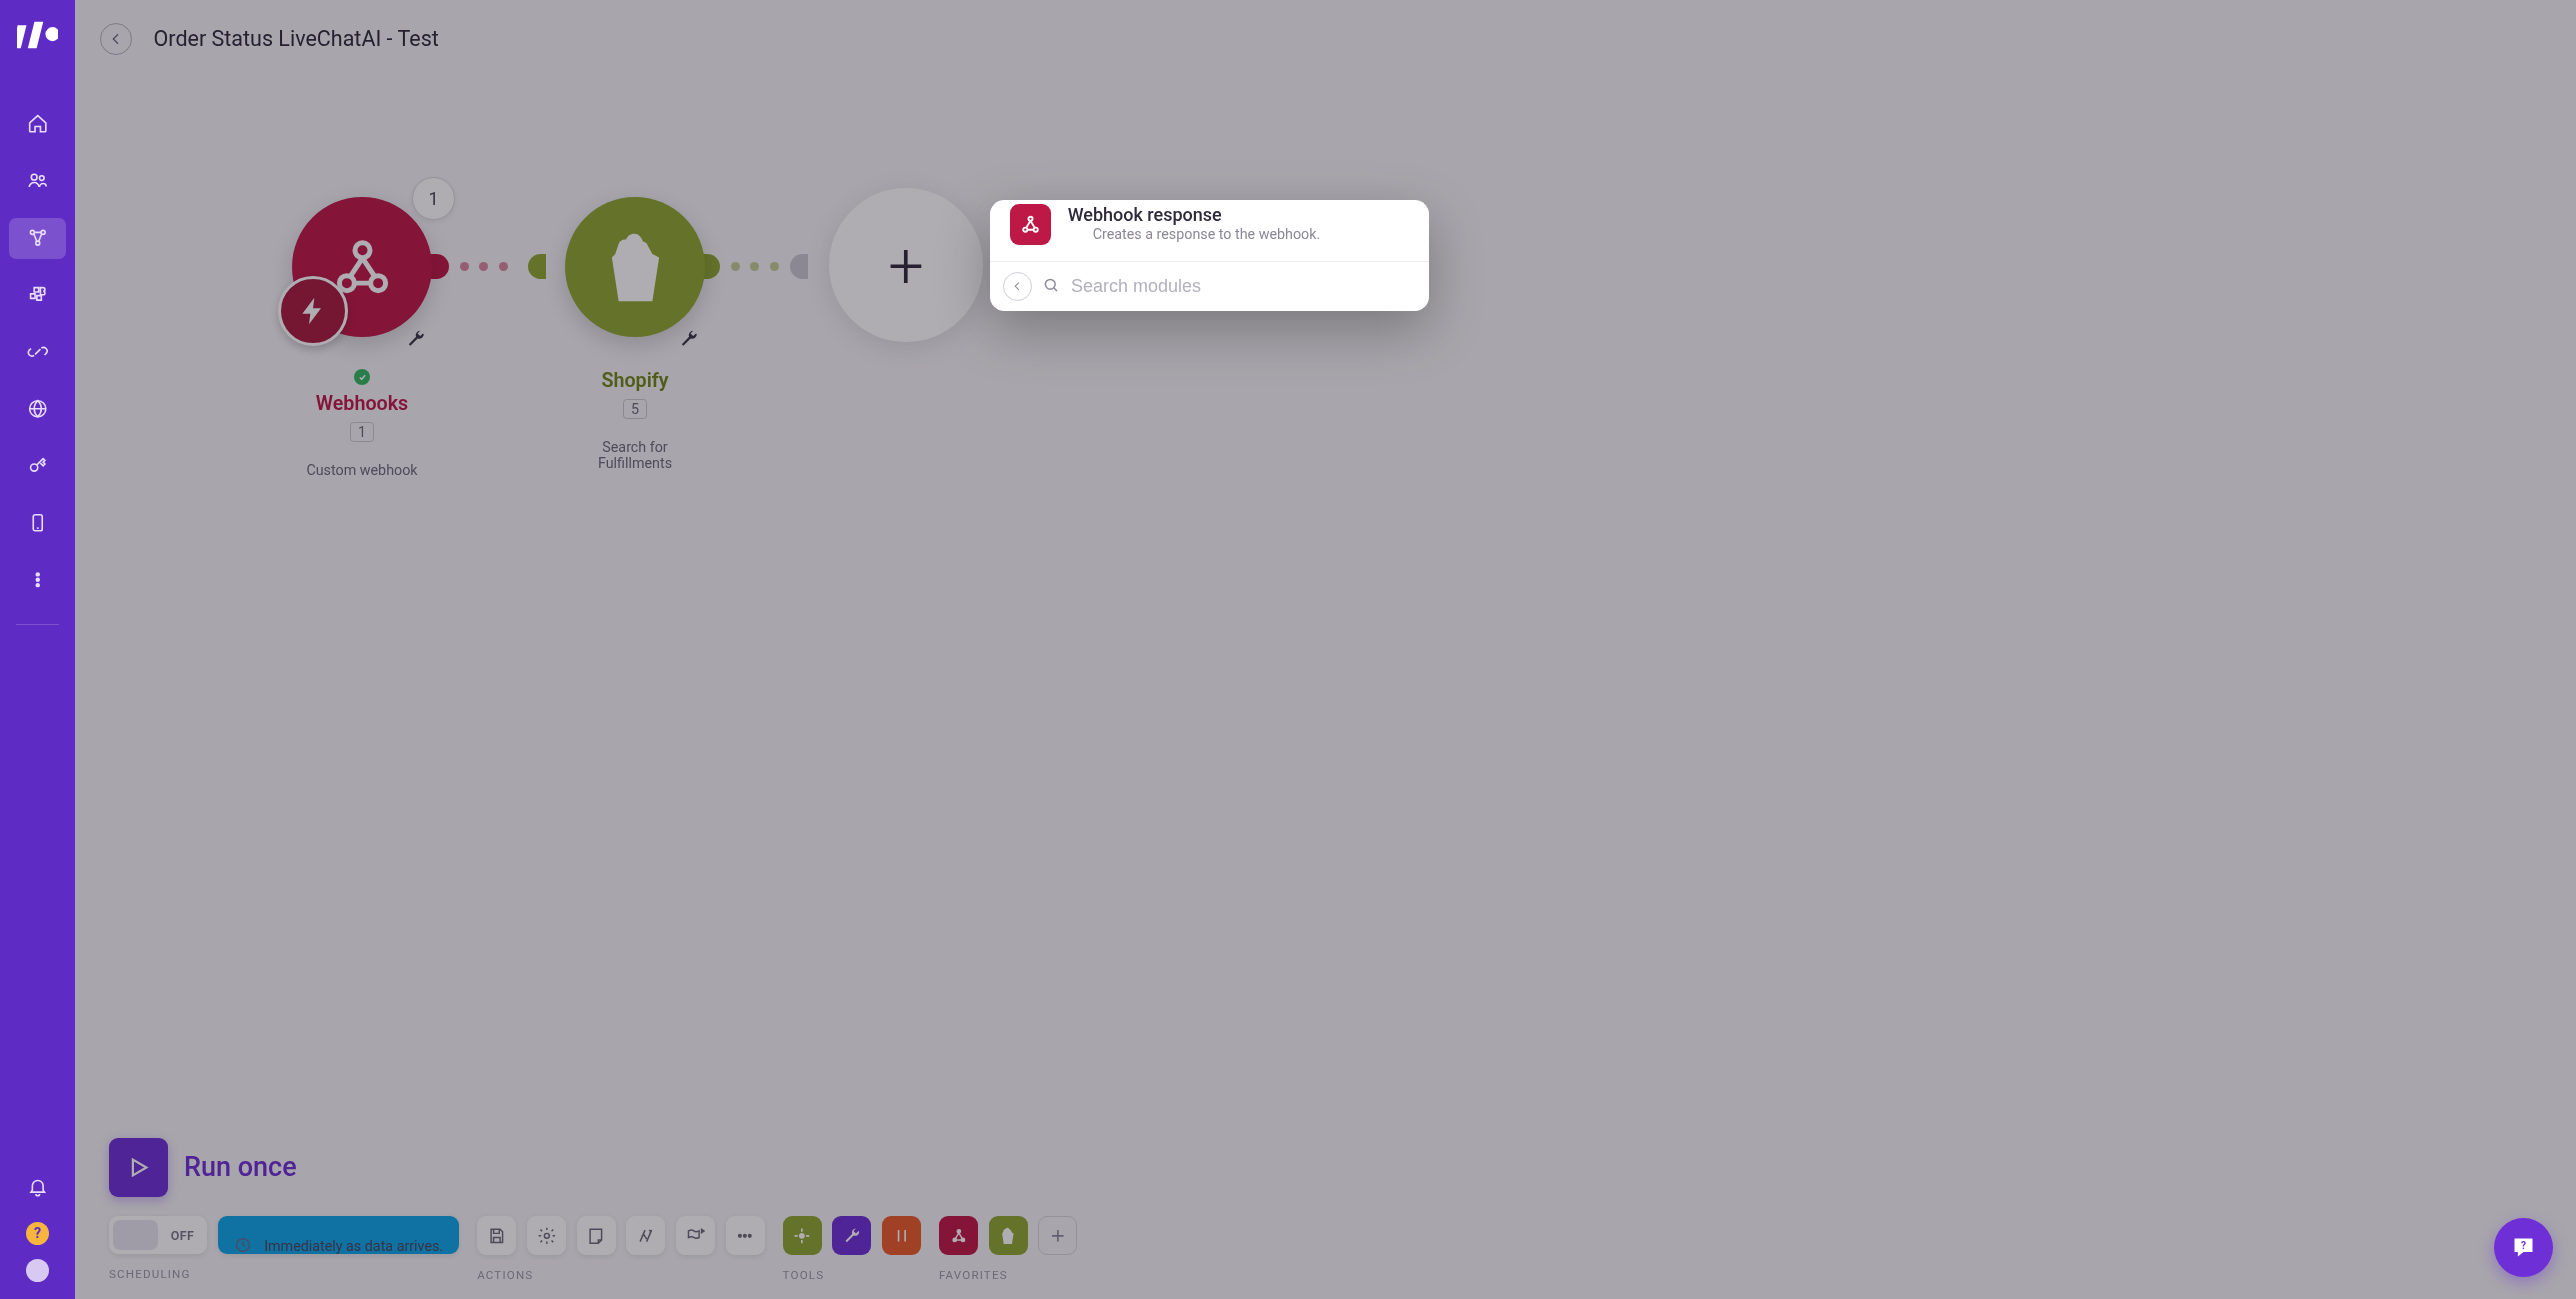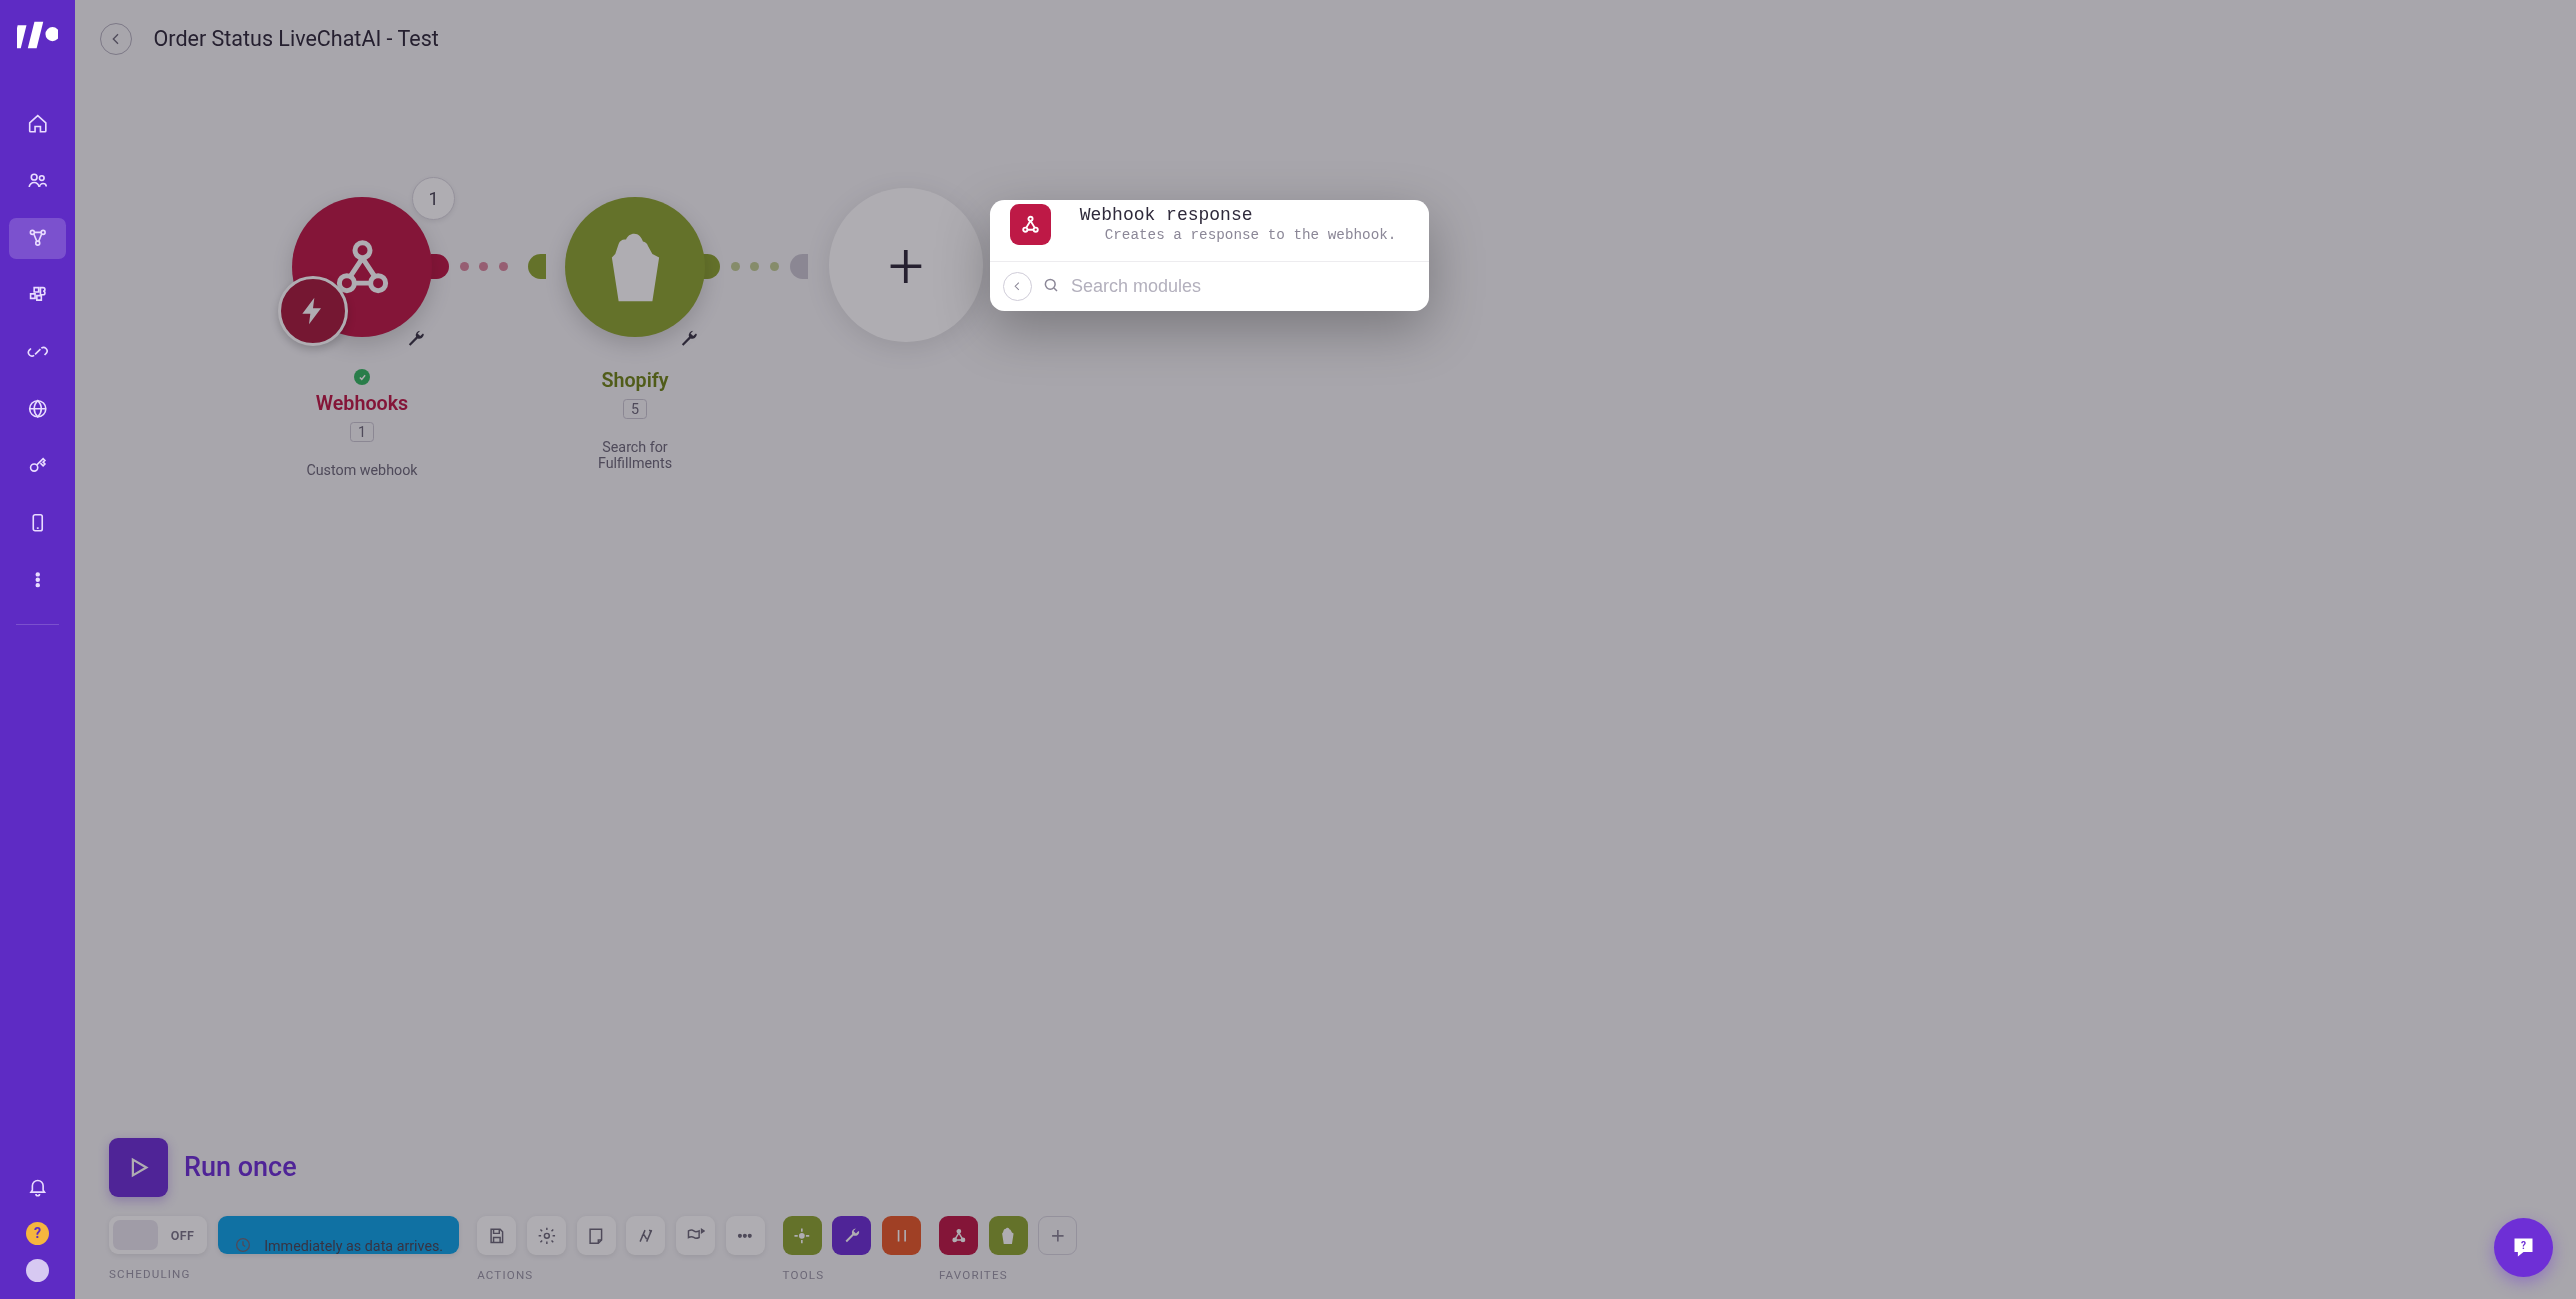--- a/index.html
+++ b/index.html
@@ -52,21 +52,21 @@
 .connector { position:absolute; height:12.5px; display:flex; align-items:center; gap:10.7px; }
 .connector .dot { width:9px; height:9px; border-radius:50%; }
 .connector.crimson .dot { background:#be1946; opacity:0.5; }
 .connector.olive .dot { background:#8ea631; opacity:0.5; }
 .connector .cap { width:18px; height:25px; border-radius: 0 12.5px 12.5px 0; }
 .connector .capL { width:18px; height:25px; border-radius: 12.5px 0 0 12.5px; }
 
 
 .popover { position:absolute; width: 439px; background:#fff; border-radius:14.3px; box-shadow: 0 18px 54px rgba(0,0,0,0.28); overflow:hidden; z-index: 20; }
 .popover-header { font-size: 11.6px; letter-spacing: 0.06em; color:#8b8797; padding: 16px 19.7px 7.2px; }
-.popover-item { display:flex; gap:29px; align-items:center; padding: 3.6px 19.7px 16px; cursor:pointer;font-family:Liberation Mono, monospace; }
+.popover-item { display:flex; gap:17px; align-items:flex-start; padding: 3.6px 19.7px 16px; cursor:pointer; }
 .popover-icon { width:41px; height:41px; border-radius:9px; background:#be1946; display:flex; align-items:center; justify-content:center; flex-shrink:0; }
 .popover-item-title { font-size: 18px; color:#2f2a3b; font-weight:500; }
 .popover-item-desc { font-size: 14.3px; color:#8b8797; margin-top:1.8px;margin-left:25px; }
 .popover-search-row { border-top:0.9px solid #edecef; display:flex; align-items:center; padding: 7.2px 12.5px; gap: 10.7px; }
 .mini-back { width:29px; height:29px; border-radius:50%; border:1.3px solid #cfccd8; display:flex; align-items:center; justify-content:center; cursor:pointer; }
 .mini-back svg { width:12.5px; height:12.5px; stroke:#8b8797; fill:none; stroke-width:2;}
 .search-icon-wrap svg { width:18px; height:18px; stroke:#8b8797; fill:none; stroke-width:2;}
 .popover-search { flex:1; border:none; outline:none; font-size:18px; color:#2f2a3b; padding: 7.2px 0; }
 .popover-search::placeholder { color:#b3b0bd; }
 

